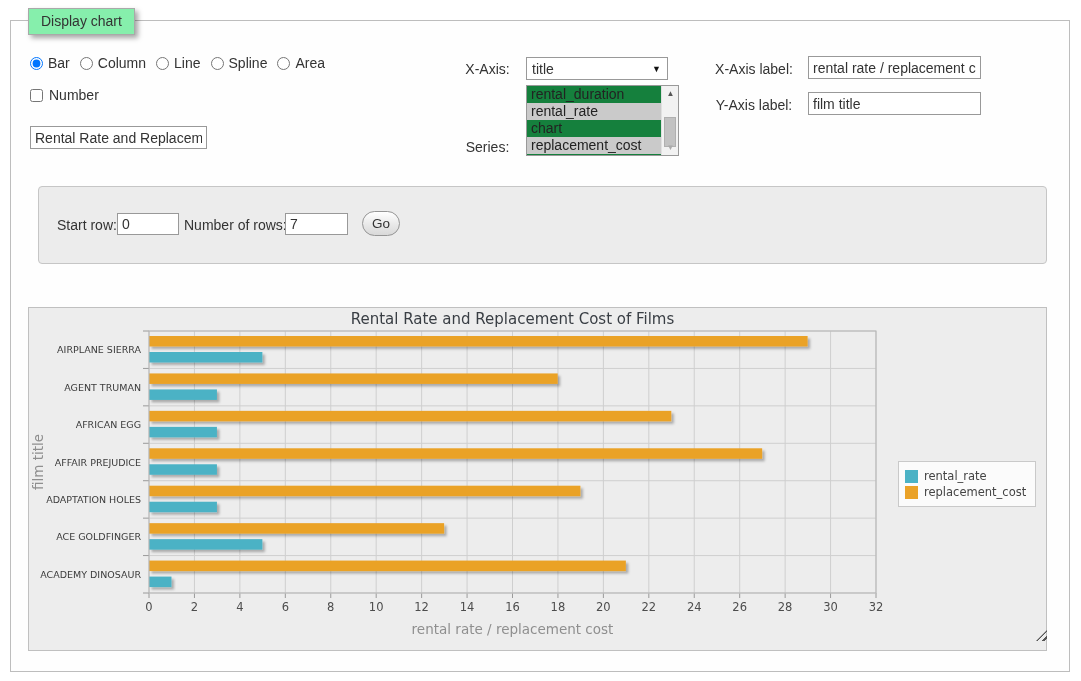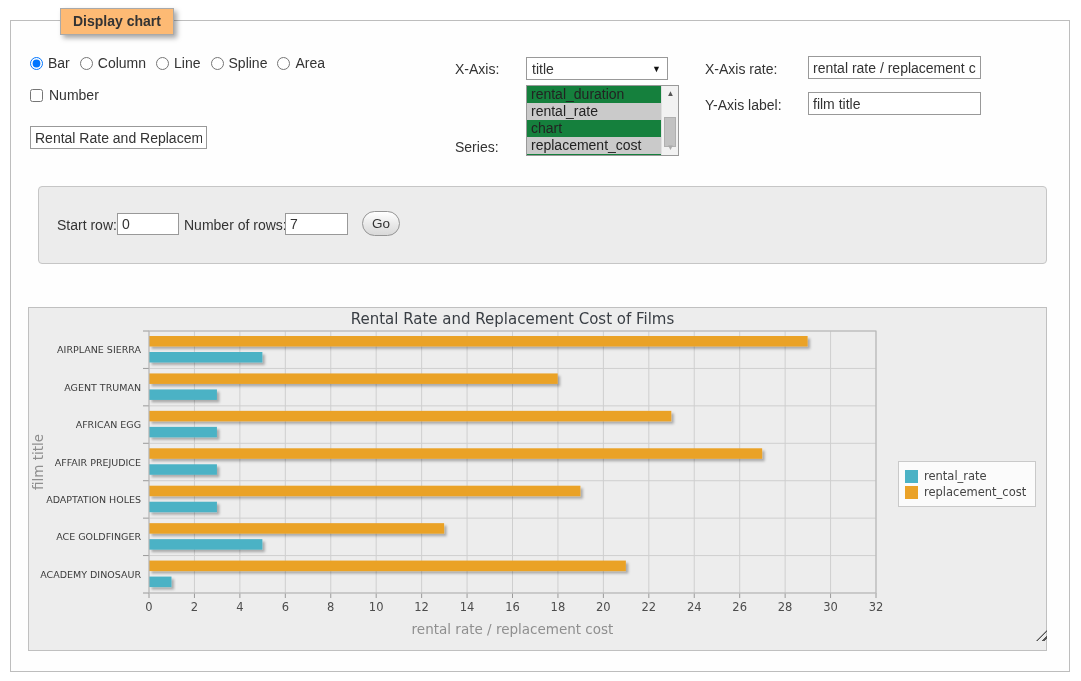--- a/index.html
+++ b/index.html
@@ -3,26 +3,26 @@
 <meta charset="utf-8">
 <style>
   * { margin:0; padding:0; box-sizing:border-box; }
   html,body { width:1081px; height:681px; background:#fff;
     font-family:"Liberation Sans", sans-serif; font-size:14px; color:#333; }
   #page { position:relative; width:1081px; height:681px; overflow:hidden; }
 
   
   #panel { position:absolute; left:10px; top:20px; width:1060px; height:652px;
     border:1px solid #bdbdbd; background:#fefefe; }
-  #legendbox { position:absolute; left:28px; top:8px; background:#fdba74;
-    border:1px solid #a9a9a9; padding:4px 12px 5px 12px; font-weight:bold;
-    font-size:14px; color:#333; box-shadow:3px 3px 5px rgba(0,0,0,0.35); z-index:5;margin-left:32px; }
+  #legendbox { position:absolute; left:28px; top:8px; background:#86efac;
+    border:1px solid #a9a9a9; padding:4px 12px 5px 12px; font-weight:normal;
+    font-size:14px; color:#333; box-shadow:3px 3px 5px rgba(0,0,0,0.35); z-index:5; }
 
   .lbl { position:absolute; font-size:14px; color:#333; white-space:nowrap; }
-  .r { text-align:left; }
+  .r { text-align:center; }
 
   input[type=text] { position:absolute; border:1px solid #999; background:#fff;
     font-family:"Liberation Sans", sans-serif; font-size:14px; color:#333;
     padding:2px 4px; }
 
   
   #typerow { position:absolute; left:30px; top:55px; display:flex; align-items:flex-start; }
   #typerow label { display:flex; align-items:center; margin-right:10px; }
   #typerow input { margin-right:5px; }
   #stackedrow { position:absolute; left:30px; top:87px; display:flex; align-items:center; }
@@ -141,21 +141,21 @@
       <div class="opt">chart</div>
       <div class="opt sel">replacement_cost</div>
     </div>
     <div id="sb">
       <div class="ar up">▲</div>
       <div class="thumb"></div>
       <div class="ar dn">▼</div>
     </div>
   </div>
 
-  <div class="lbl r" style="left:705px; top:61px; width:98px;">X-Axis rate:</div>
+  <div class="lbl r" style="left:705px; top:61px; width:98px;">X-Axis label:</div>
   <input type="text" style="left: 808px; top: 56px; width: 173px; height: 23px;" value="rental rate / replacement cost">
   <div class="lbl r" style="left:705px; top:97px; width:98px;">Y-Axis label:</div>
   <input type="text" style="left: 808px; top: 92px; width: 173px; height: 23px;" value="film title">
 
   <div class="greybox" id="rowbox"></div>
   <div class="lbl" style="left:57px; top:217px;">Start row:</div>
   <input type="text" style="left: 117px; top: 213px; width: 62px; height: 22px;" value="0">
   <div class="lbl" style="left:184px; top:217px;">Number of rows:</div>
   <input type="text" style="left: 285px; top: 213px; width: 63px; height: 22px;" value="7">
   <button id="gobtn">Go</button>

